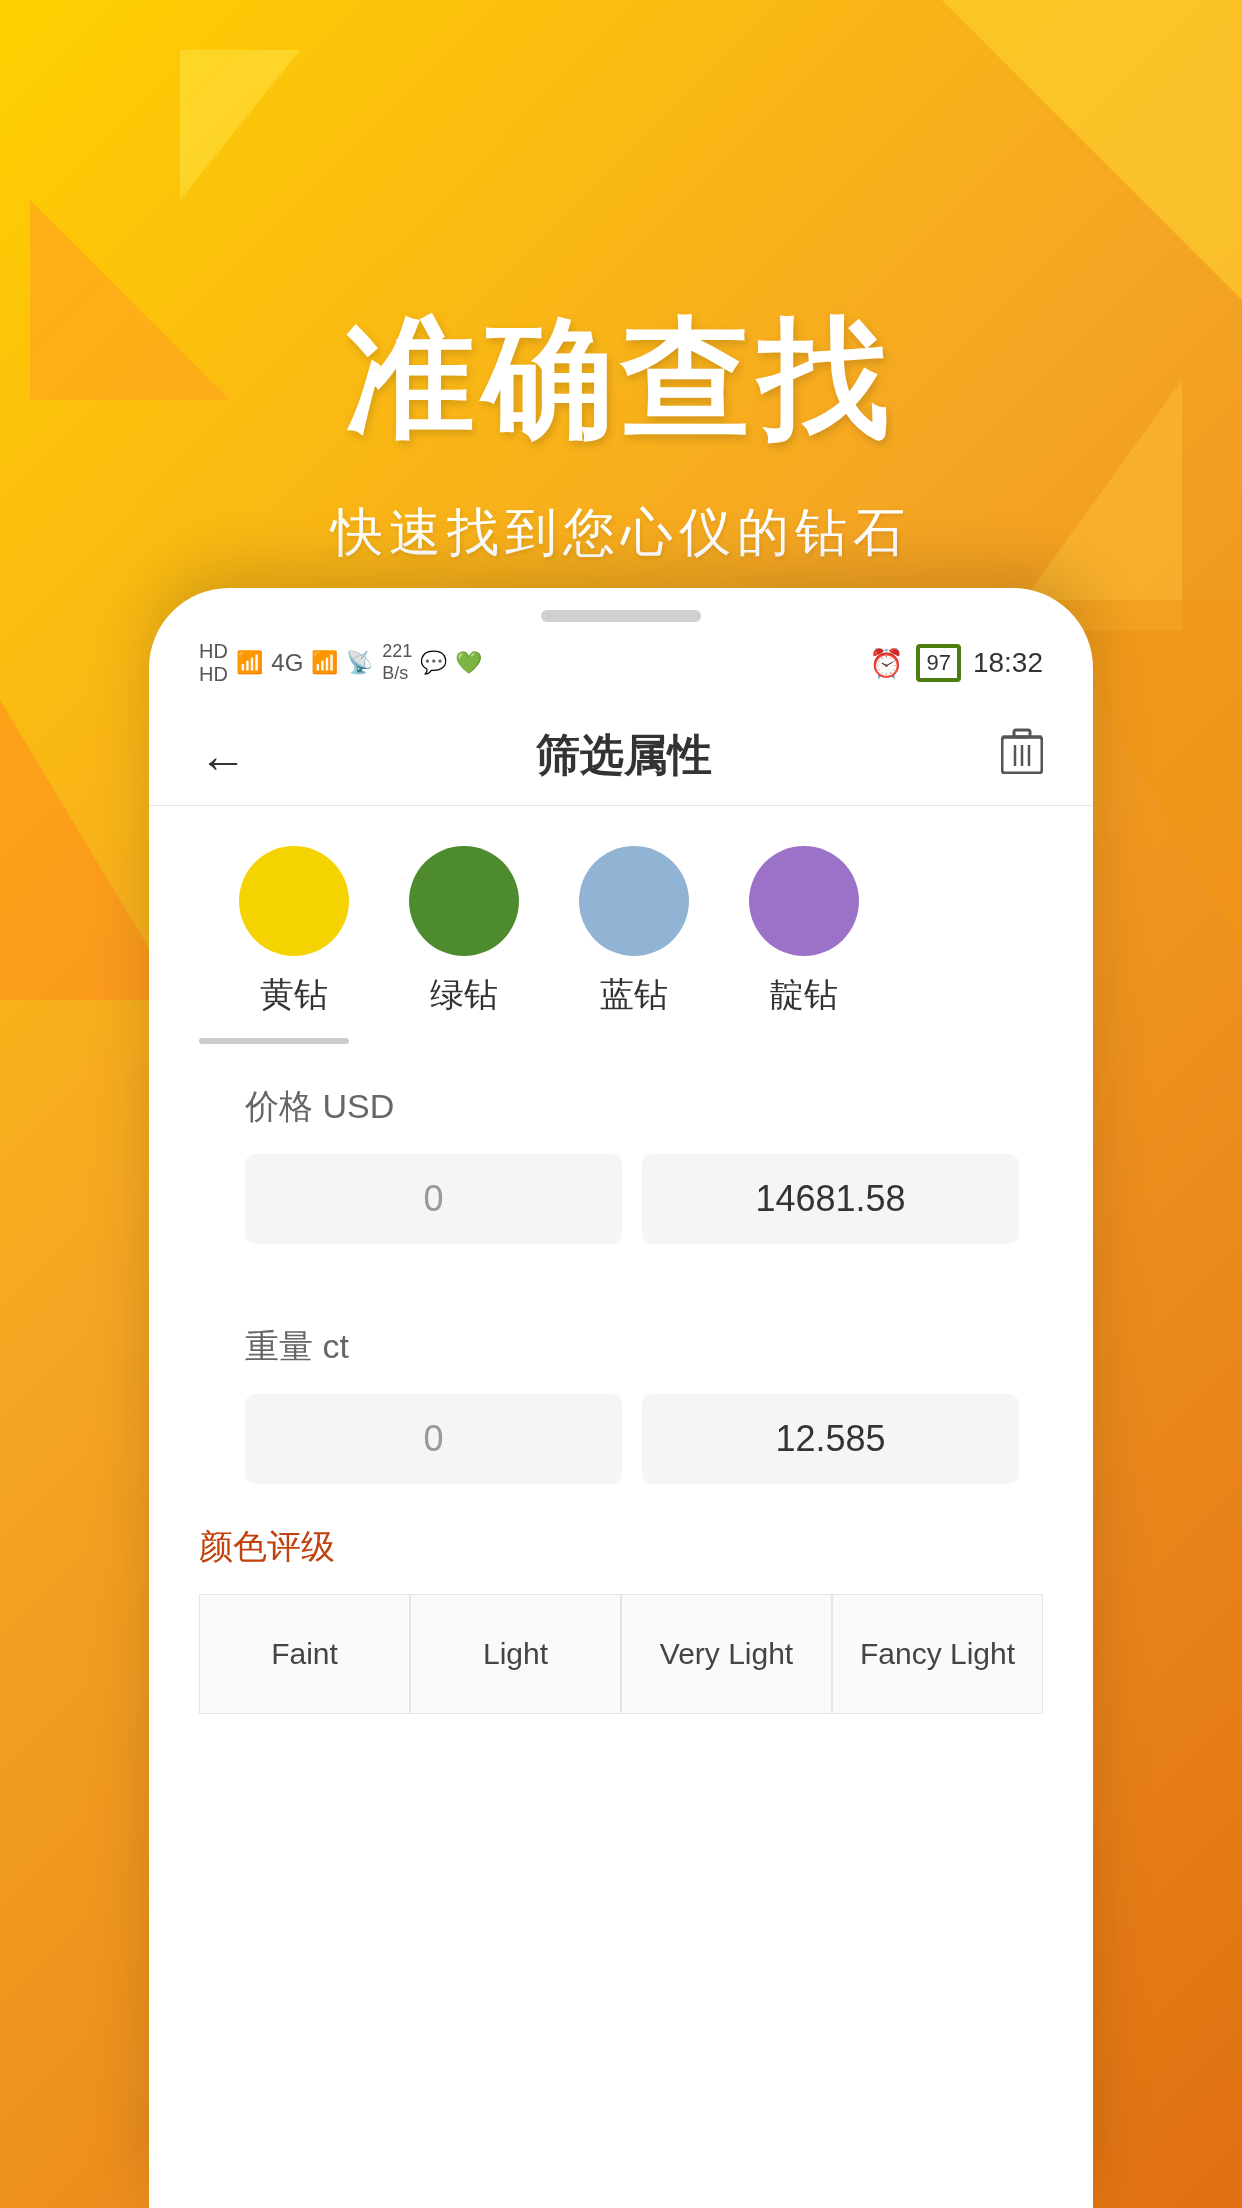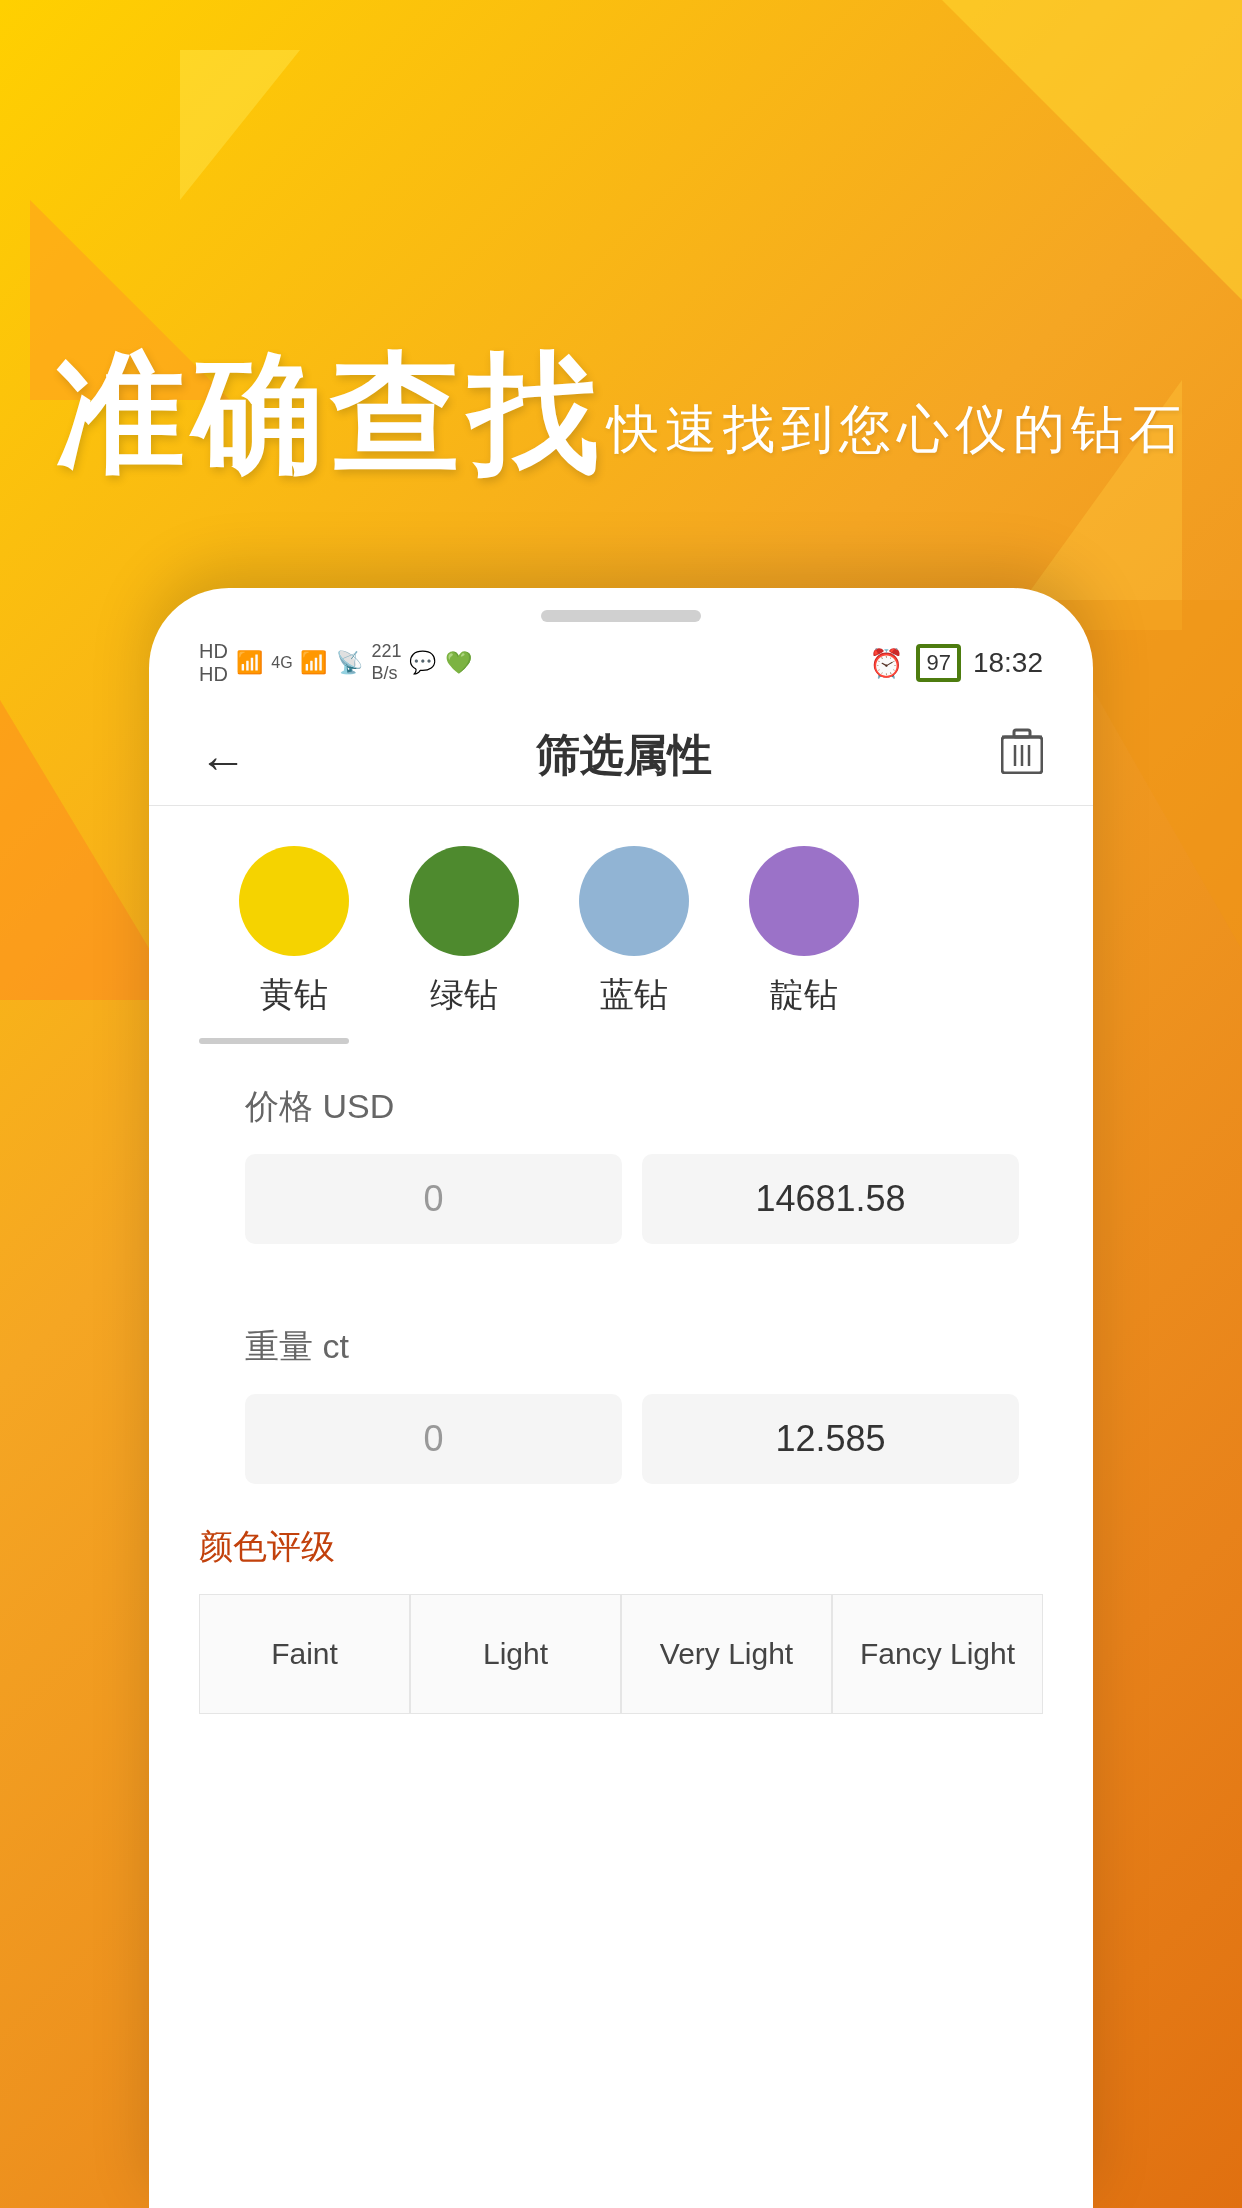--- a/index.html
+++ b/index.html
@@ -21,21 +21,21 @@
       background: linear-gradient(135deg, #FFD000 0%, #F5A623 40%, #E8821A 80%, #E07010 100%);
       overflow: hidden;
     }
 
     
     .hero-section {
       position: absolute;
       top: 0; left: 0; right: 0;
       height: 860px;
       display: flex;
-      flex-direction: row;
+      flex-direction: column;
       align-items: center;
       justify-content: center;
       z-index: 2;
     }
 
     .hero-title {
       font-size: 130px;
       font-weight: 700;
       color: #FFFFFF;
       text-shadow: 2px 4px 8px rgba(0,0,0,0.15);
@@ -298,21 +298,21 @@
 <div class="phone-mockup">
 
   <div class="notch-bar"></div>
 
   <div class="status-bar">
     <div class="status-left">
       <span style="font-size:20px; color:#555;">
         HD<br>HD
       </span>
       <span>📶</span>
-      <span style="font-size:16px;">4G</span>
+      <span style="font-size:24px;">4G</span>
       <span>📶</span>
       <span>📡</span>
       <span style="font-size:18px; line-height:1.2;">221<br>B/s</span>
       <span>💬</span>
       <span>💚</span>
     </div>
     <div class="status-right">
       <span>⏰</span>
       <span style="font-size:22px; border:4px solid #4d7c0f; padding:2px 6px; border-radius:4px;">
         <span>97</span>

